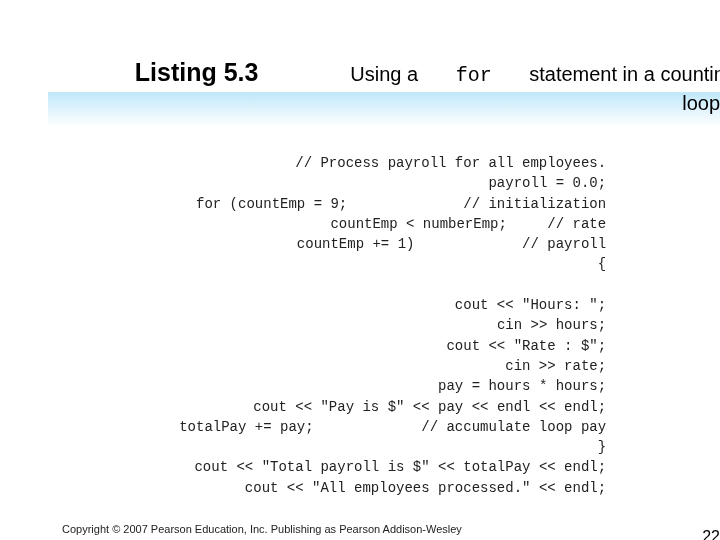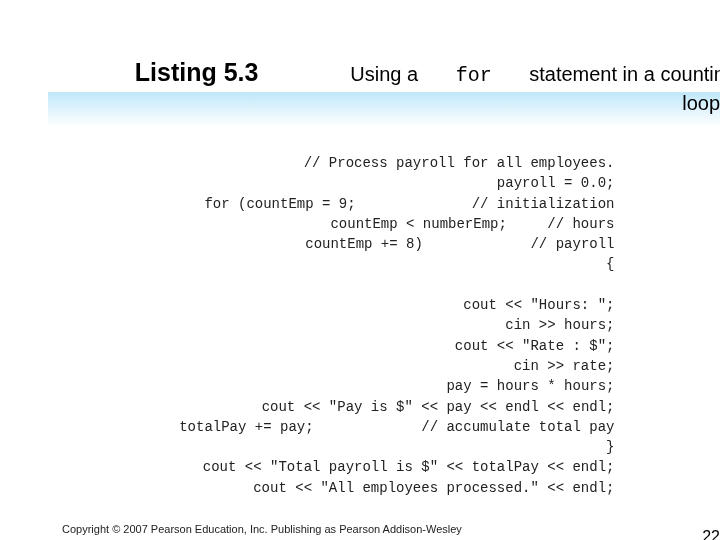--- a/index.html
+++ b/index.html
@@ -76,29 +76,29 @@
 
 <div class="heading">
   <span class="listing-num">Listing 5.3</span>
   <span>&nbsp;&nbsp;</span>
   <span class="title-text">Using a </span><span class="code-kw">for</span><span class="title-text"> statement in a counting loop</span>
 </div>
 
 <div class="code-block"><span class="italic">// Process payroll for all employees.</span>
 <span>payroll = 0.0;</span>
 <span>for (countEmp = 9;          </span><span class="italic">// initialization</span>
-<span>     countEmp &lt; numberEmp; </span><span class="italic">// hours</span>
-<span>     countEmp += 8)         </span><span class="italic">// payroll</span>
+<span>     countEmp &lt; numberEmp; </span><span class="italic">// rate</span>
+<span>     countEmp += 1)         </span><span class="italic">// payroll</span>
 <span>{</span>
 <span></span>
 <span>   cout &lt;&lt; "Hours: ";</span>
 <span>   cin &gt;&gt; hours;</span>
 <span>   cout &lt;&lt; "Rate : $";</span>
 <span>   cin &gt;&gt; rate;</span>
 <span>   pay = hours * hours;</span>
 <span>   cout &lt;&lt; "Pay is $" &lt;&lt; pay &lt;&lt; endl &lt;&lt; endl;</span>
-<span>   totalPay += pay;         </span><span class="italic">// accumulate total pay</span>
+<span>   totalPay += pay;         </span><span class="italic">// accumulate loop pay</span>
 <span>}</span>
 <span>cout &lt;&lt; "Total payroll is $" &lt;&lt; totalPay &lt;&lt; endl;</span>
 <span>cout &lt;&lt; "All employees processed." &lt;&lt; endl;</span></div>
 
 <div class="footer">Copyright © 2007 Pearson Education, Inc. Publishing as Pearson Addison-Wesley</div>
 <div class="pagenum">22</div>
 
 </body></html>

